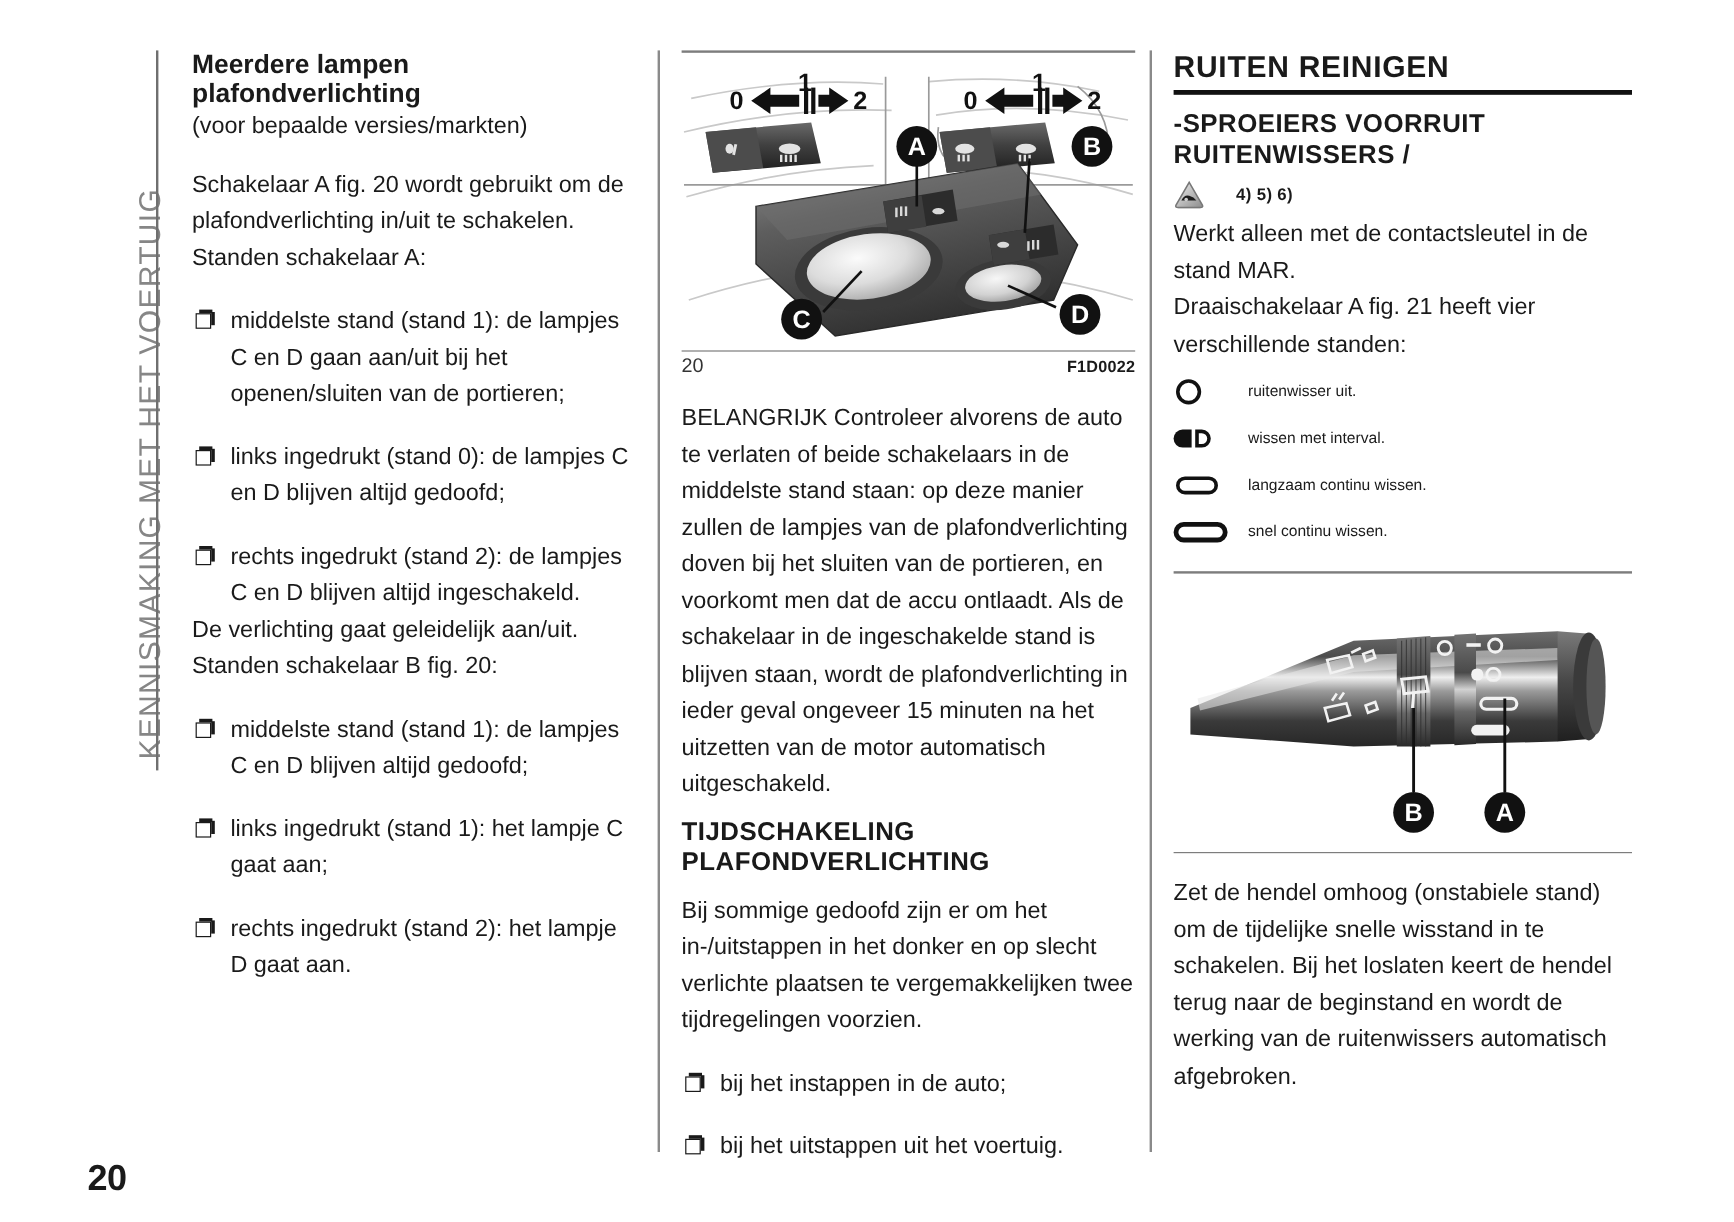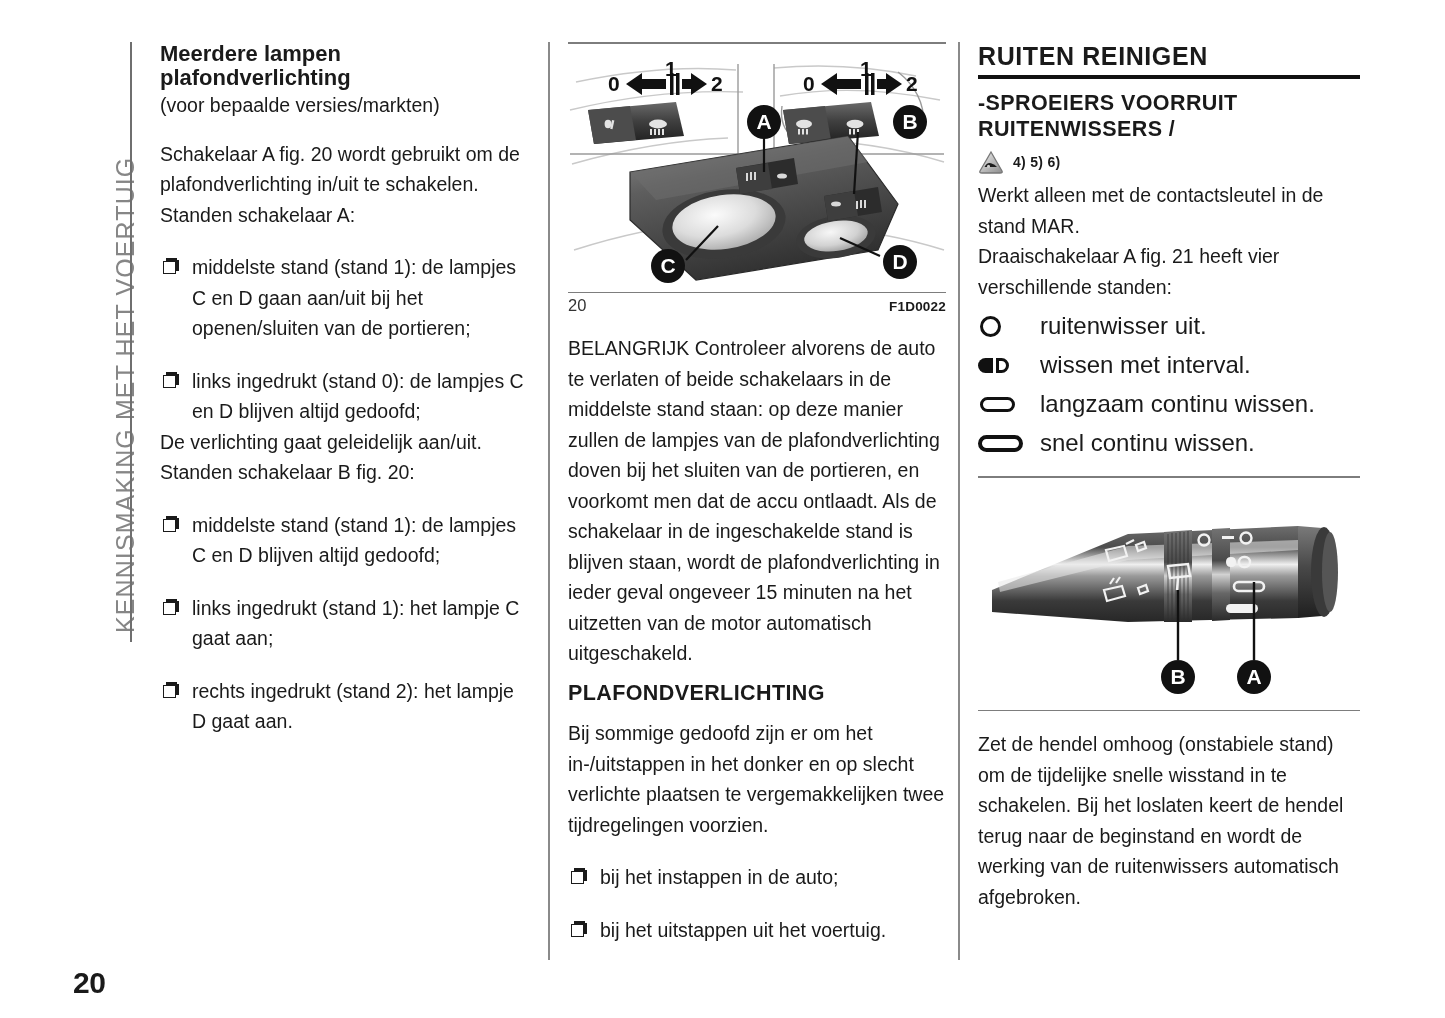--- a/index.html
+++ b/index.html
@@ -150,21 +150,21 @@
     width: 3px;
     height: 11px;
     background: #1a1a1a;
   }
 
   
   .wlist { margin: 0; padding: 0; list-style: none; }
   .wlist li {
     display: flex;
     align-items: center;
-    font-size: 24px;
+    font-size: 13px;
     line-height: 30px;
     margin-top: 9px;
     height: 30px;
   }
   .wsym {
     width: 62px;
     flex: 0 0 62px;
     display: flex;
     align-items: center;
   }
@@ -200,21 +200,21 @@
   }
   .sym-bar2 {
     width: 45px; height: 17px;
     border: 4.4px solid #111;
     border-radius: 10px;
     box-sizing: border-box;
     margin-left: 0px;
   }
 
   
-  .warn-row { display: flex; align-items: center; gap: 9px; margin: 8px 0 6px 0; }
+  .warn-row { display: flex; align-items: center; gap: 26px; margin: 8px 0 6px 0; }
   .warn-notes { font-size: 14px; font-weight: bold; letter-spacing: 0.3px; }
 
   
   .fig-wrap { position: relative; }
   .fig-caption {
     display: flex;
     justify-content: space-between;
     align-items: baseline;
     font-size: 15px;
     padding-top: 3px;
@@ -259,20 +259,24 @@
     <p class="body">Standen schakelaar A:</p>
 
     <ul class="blist">
       <li>
         <span class="sq"></span>
         <span>middelste stand (stand 1): de lampjes C en D gaan aan/uit bij het openen/sluiten van de portieren;</span>
       </li>
       <li>
         <span class="sq"></span>
         <span>links ingedrukt (stand 0): de lampjes C en D blijven altijd gedoofd;</span>
+      </li>
+      <li>
+        <span class="sq"></span>
+        <span>rechts ingedrukt (stand 2): de lampjes C en D blijven altijd ingeschakeld.</span>
       </li>
     </ul>
 
     <p class="body">De verlichting gaat geleidelijk aan/uit.</p>
     <p class="body">Standen schakelaar B fig. 20:</p>
 
     <ul class="blist">
       <li>
         <span class="sq"></span>
         <span>middelste stand (stand 1): de lampjes C en D blijven altijd gedoofd;</span>
@@ -447,20 +451,21 @@
         <span class="fig-code">F1D0022</span>
       </div>
     </div>
 
     <div class="gap-m"></div>
 
     <p class="body">BELANGRIJK Controleer alvorens de auto te verlaten of beide schakelaars in de middelste stand staan: op deze manier zullen de lampjes van de plafondverlichting doven bij het sluiten van de portieren, en voorkomt men dat de accu ontlaadt. Als de schakelaar in de ingeschakelde stand is blijven staan, wordt de plafondverlichting in ieder geval ongeveer 15 minuten na het uitzetten van de motor automatisch uitgeschakeld.</p>
 
     <div class="gap-s"></div>
 
+    <div class="sec-h2">TIJDSCHAKELING</div>
     <div class="sec-h2">PLAFONDVERLICHTING</div>
 
     <div class="gap-s"></div>
 
     <p class="body">Bij sommige gedoofd zijn er om het in-/uitstappen in het donker en op slecht verlichte plaatsen te vergemakkelijken twee tijdregelingen voorzien.</p>
 
     <ul class="blist">
       <li>
         <span class="sq"></span>
         <span>bij het instappen in de auto;</span>

